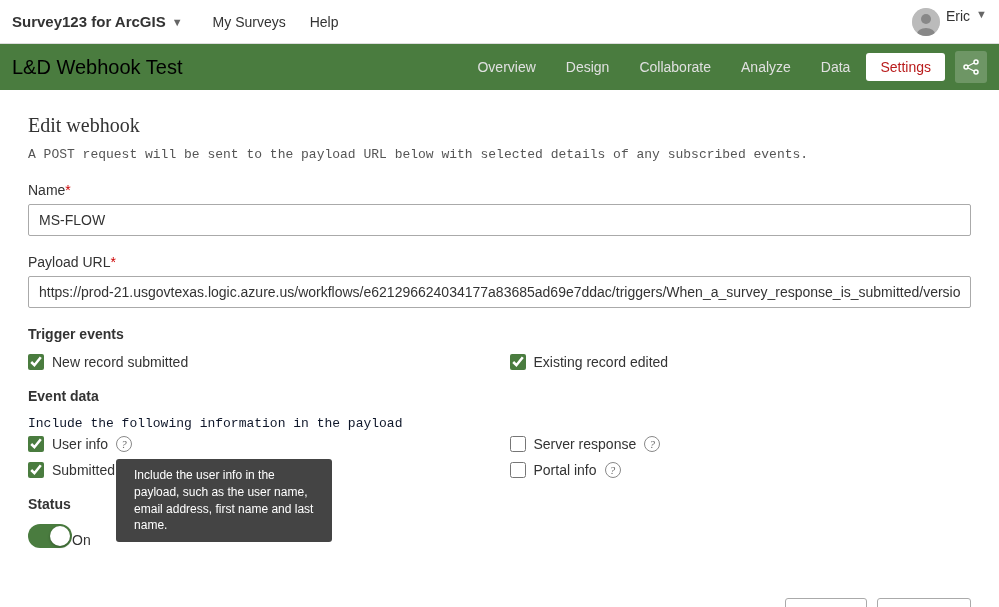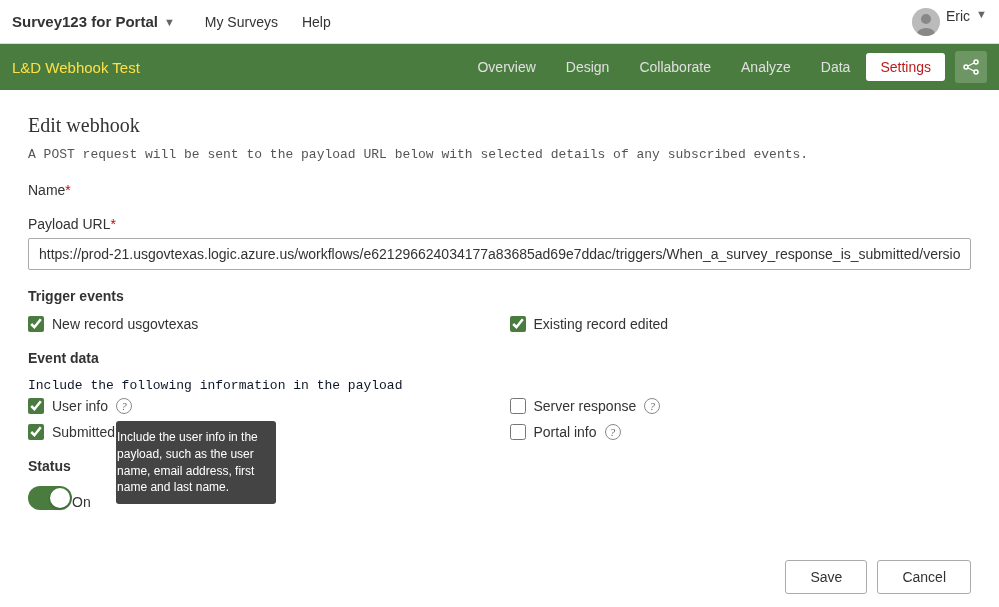--- a/index.html
+++ b/index.html
@@ -62,22 +62,22 @@
 
     
     .survey-nav {
       background: #4a7c3f;
       display: flex;
       align-items: center;
       height: 46px;
       padding: 0 12px;
     }
     .survey-title {
-      color: #fde047;
-      font-size: 15px;
+      color: #000000;
+      font-size: 20px;
       font-weight: 500;
       flex: 1;
     }
     .survey-nav-links {
       display: flex;
       align-items: center;
       gap: 2px;
     }
     .survey-nav-link {
       color: #e0e0e0;
@@ -221,23 +221,23 @@
       position: relative;
       display: inline-block;
     }
     .tooltip-box {
       position: absolute;
       left: 0;
       top: 24px;
       background: #444;
       color: #fff;
       font-size: 12px;
-      padding: 8px 1px;
+      padding: 8px 18px;
       border-radius: 3px;
-      width: 160px;
+      width: 216px;
       line-height: 1.4;
       z-index: 100;
       pointer-events: none;
     }
 
     
     .status-section { margin-top: 4px; }
     .toggle-container {
       display: flex;
       align-items: flex-end;
@@ -284,21 +284,21 @@
     .btn-primary {
       background: #fff;
       border: 1px solid #aaa;
     }
   </style>
 </head>
 <body>
 
 <div class="top-nav">
   <div class="top-nav-logo">
-    <span>Survey123 for Portal</span>
+    <span>Survey123 for ArcGIS</span>
     <span class="logo-chevron">▼</span>
   </div>
   <div class="top-nav-links">
     <a class="top-nav-link">My Surveys</a>
     <a class="top-nav-link">Help</a>
   </div>
   <div class="top-nav-user">
     <div class="user-avatar">
       <svg viewBox="0 0 28 28" xmlns="http://www.w3.org/2000/svg">
         <circle cx="14" cy="14" r="14" fill="#bbb"></circle>
@@ -337,36 +337,37 @@
 
   <div class="content">
     <h2 class="page-title">Edit webhook</h2>
     <p class="page-desc">A POST request will be sent to the payload URL below with selected details of any subscribed events.</p>
 
     <div class="form-group">
       <div class="form-label">
         <span>Name</span>
         <span class="required-star">*</span>
       </div>
+      <input type="text" class="form-input" value="MS-FLOW" style="">
     </div>
 
     <div class="form-group">
       <div class="form-label">
         <span>Payload URL</span>
         <span class="required-star">*</span>
       </div>
       <input type="text" class="form-input" value="https://prod-21.usgovtexas.logic.azure.us/workflows/e621296624034177a83685ad69e7ddac/triggers/When_a_survey_response_is_submitted/versions/" style="">
     </div>
 
     <div class="form-group">
       <div class="section-title">Trigger events</div>
       <div class="checkbox-grid">
         <label class="checkbox-item">
           <input type="checkbox" checked="" style="">
-          <span>New record usgovtexas</span>
+          <span>New record submitted</span>
         </label>
         <label class="checkbox-item">
           <input type="checkbox" checked="" style="">
           <span>Existing record edited</span>
         </label>
       </div>
     </div>
 
     <div class="form-group">
       <div class="section-title">Event data</div>

